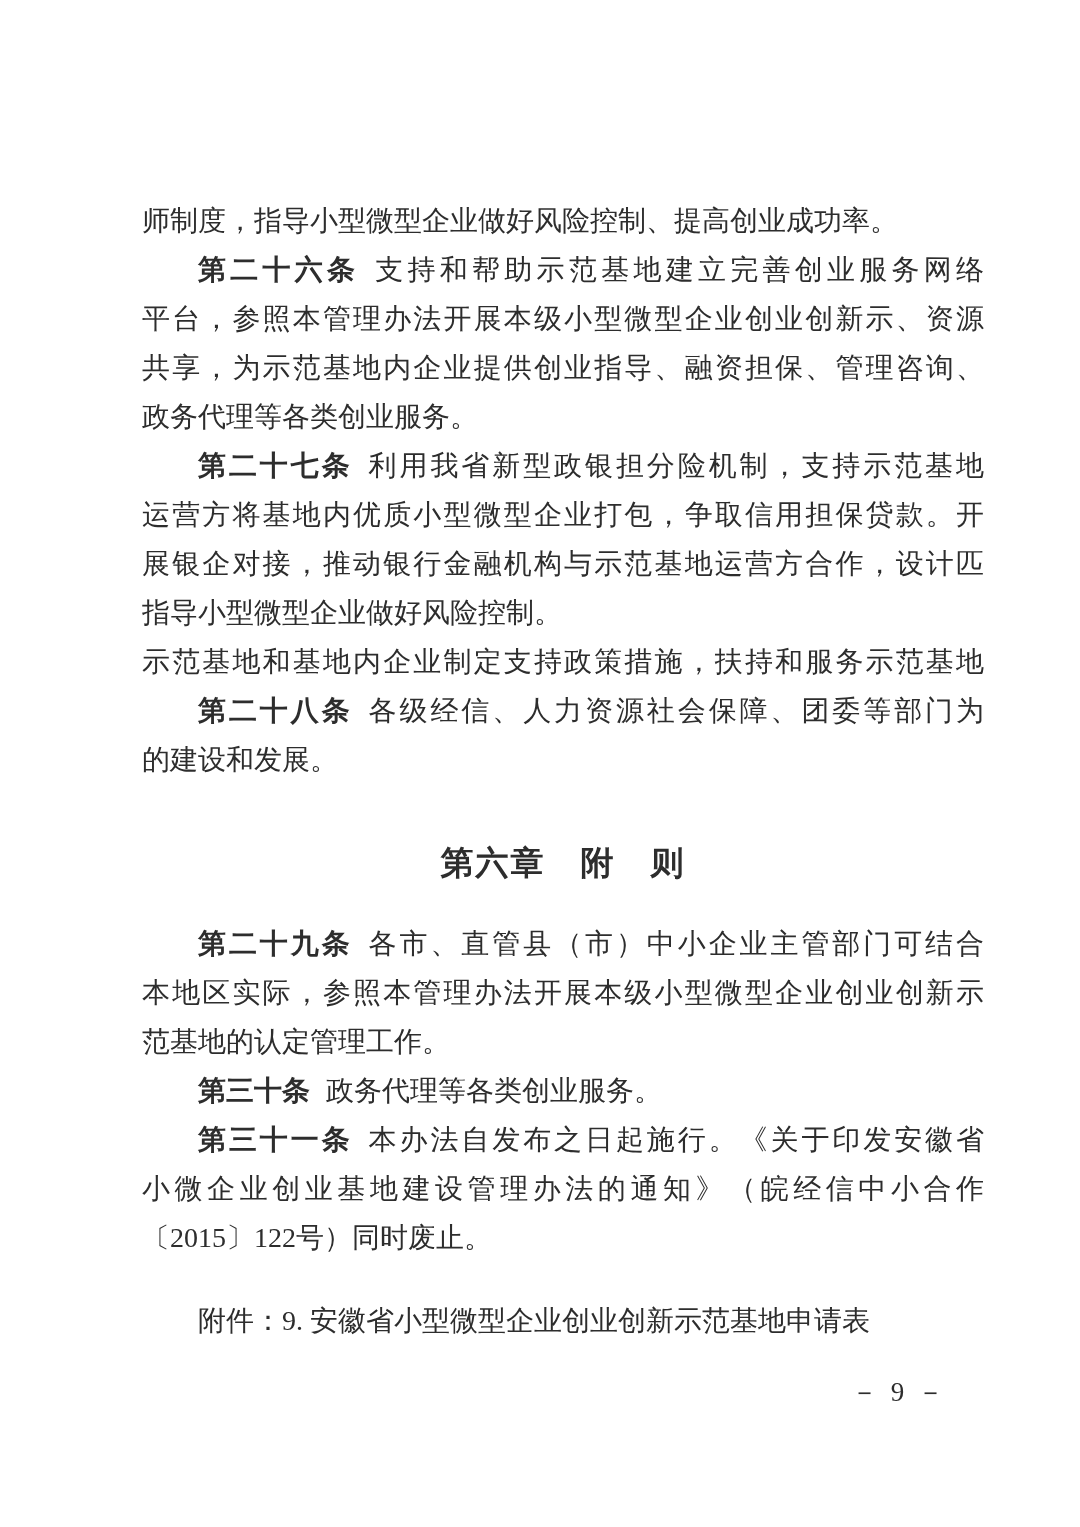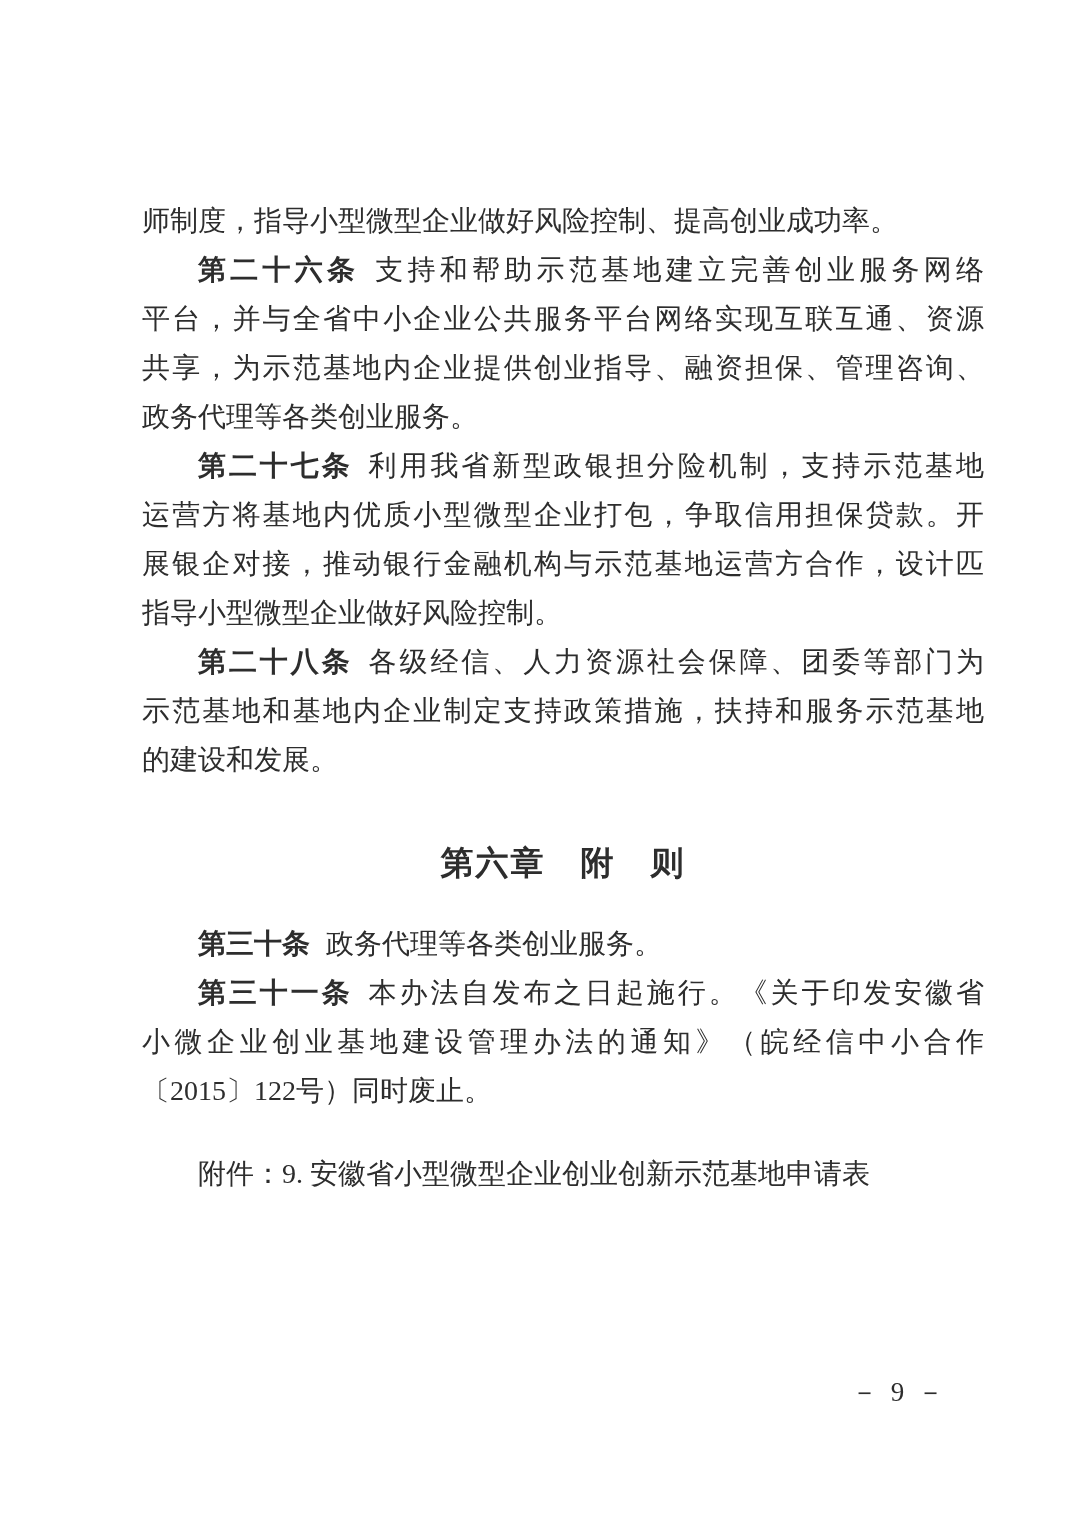--- a/index.html
+++ b/index.html
@@ -62,40 +62,45 @@
 </style>
 </head>
 <body>
 
 <div class="page">
 
   <p class="line endline">师制度，指导小型微型企业做好风险控制、提高创业成功率。</p>
 
   <div class="article">
     <p class="line first"><span class="label">第二十六条</span><span>支持和帮助示范基地建立完善创业服务网络</span></p>
-    <p class="line">平台，并与全省中小企业公共服务平台网络实现互联互通、资源</p>
+    <p class="line">平台，参照本管理办法开展本级小型微型企业创业创新示、资源</p>
     <p class="line">共享，为示范基地内企业提供创业指导、融资担保、管理咨询、</p>
     <p class="line endline">政务代理等各类创业服务。</p>
   </div>
 
   <div class="article">
     <p class="line first"><span class="label">第二十七条</span><span>利用我省新型政银担分险机制，支持示范基地</span></p>
     <p class="line">运营方将基地内优质小型微型企业打包，争取信用担保贷款。开</p>
     <p class="line">展银企对接，推动银行金融机构与示范基地运营方合作，设计匹</p>
     <p class="line endline">指导小型微型企业做好风险控制。</p>
   </div>
 
   <div class="article">
+    <p class="line">示范基地和基地内企业制定支持政策措施，扶持和服务示范基地</p>
     <p class="line first"><span class="label">第二十八条</span><span>各级经信、人力资源社会保障、团委等部门为</span></p>
-    <p class="line">示范基地和基地内企业制定支持政策措施，扶持和服务示范基地</p>
     <p class="line endline">的建设和发展。</p>
   </div>
 
   <h2 class="chapter-heading">第六章　附　则</h2>
 
+  <div class="article">
+    <p class="line first"><span class="label">第二十九条</span><span>各市、直管县（市）中小企业主管部门可结合</span></p>
+    <p class="line">本地区实际，参照本管理办法开展本级小型微型企业创业创新示</p>
+    <p class="line endline">范基地的认定管理工作。</p>
+  </div>
 
   <div class="article">
     <p class="line first endline"><span class="label">第三十条</span><span>政务代理等各类创业服务。</span></p>
   </div>
 
   <div class="article">
     <p class="line first"><span class="label">第三十一条</span><span>本办法自发布之日起施行。《关于印发安徽省</span></p>
     <p class="line">小微企业创业基地建设管理办法的通知》（皖经信中小合作</p>
     <p class="line endline">〔2015〕122号）同时废止。</p>
   </div>

